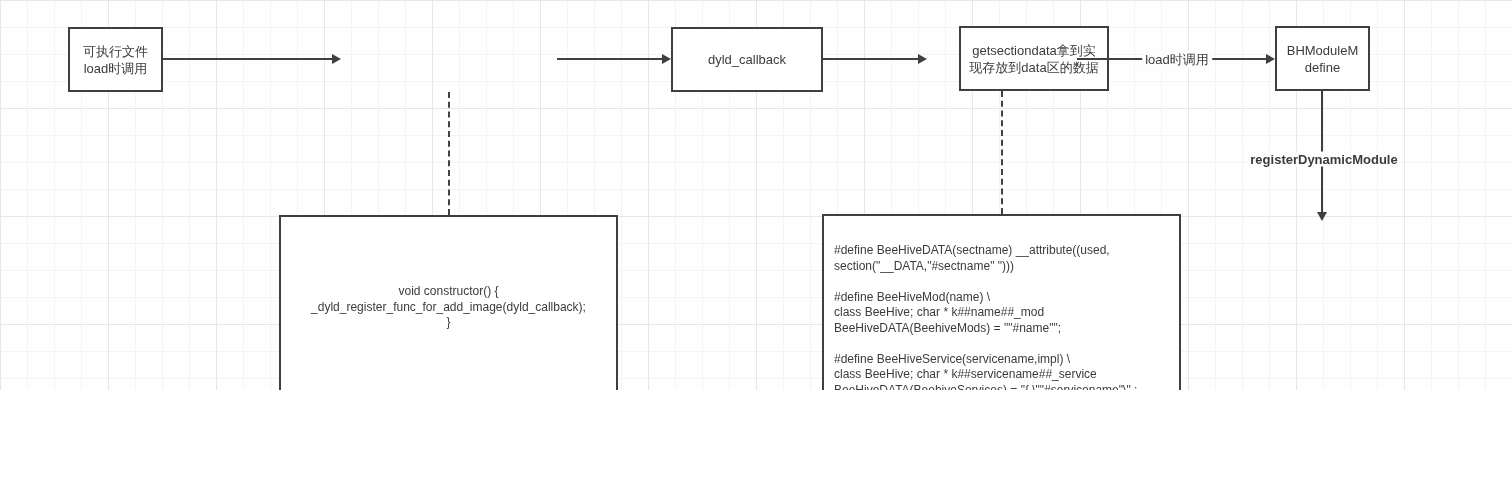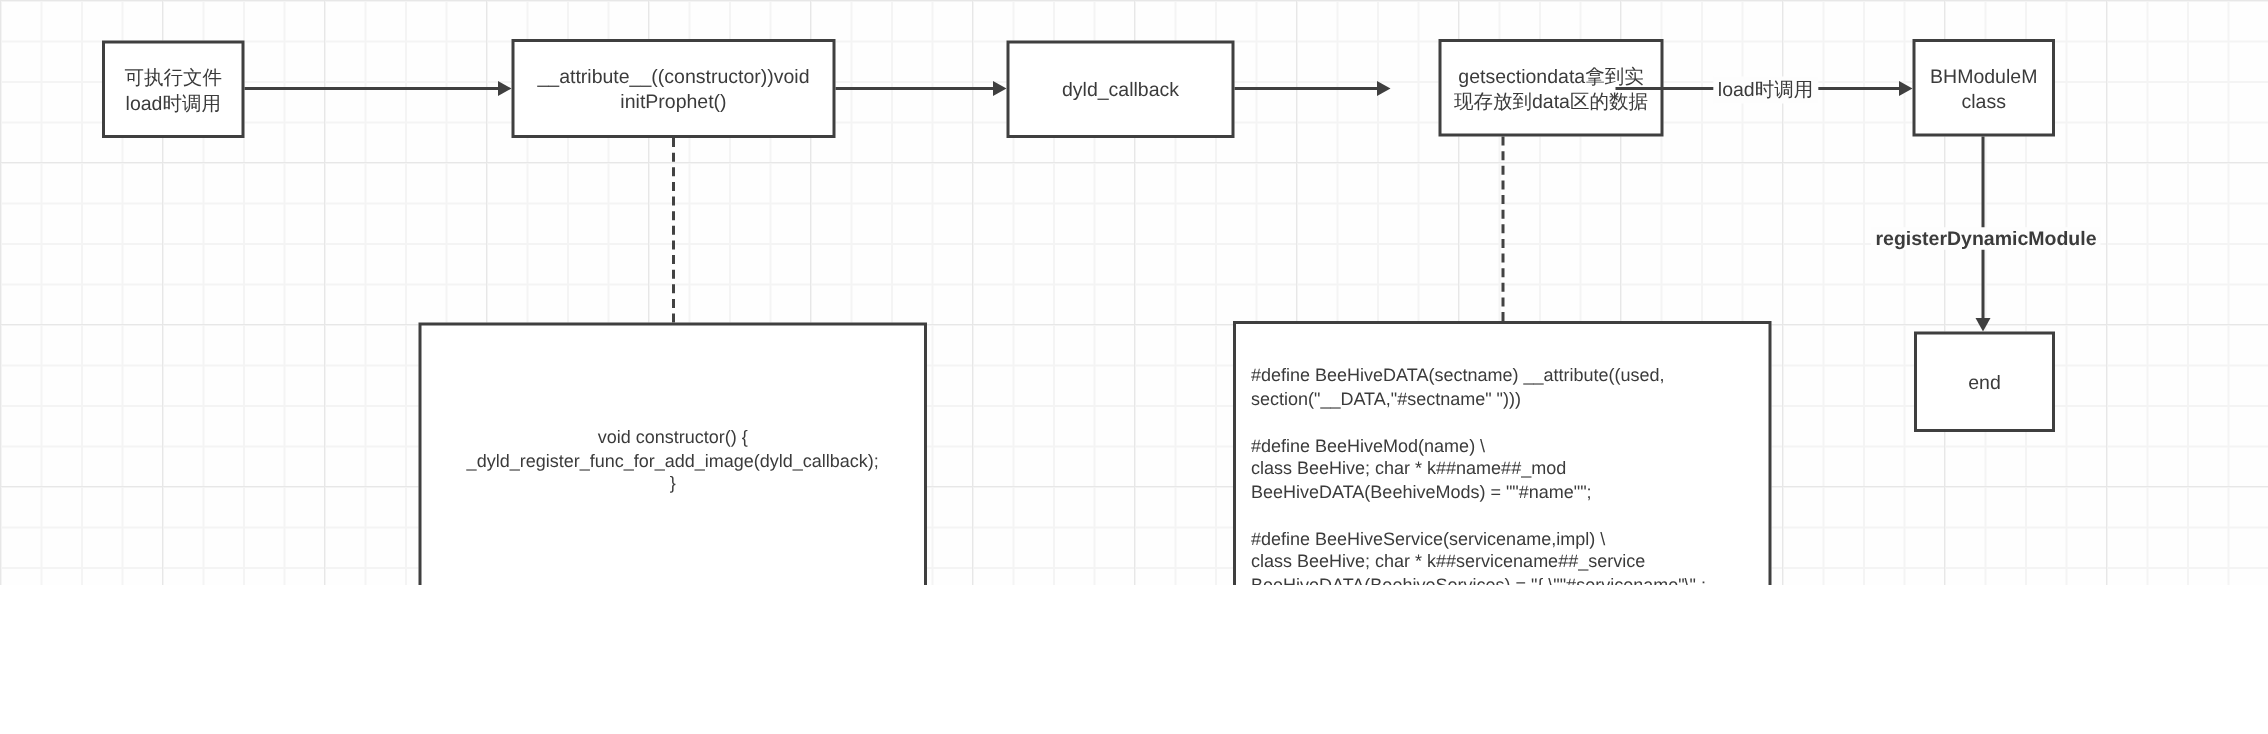--- a/index.html
+++ b/index.html
@@ -49,32 +49,29 @@
   }
 </style>
 </head>
 <body>
 
 <div class="canvas">
 
   <div class="node" style="left:68px; top:27px; width:95px; height:65px;">可执行文件
 load时调用</div>
 
-  <div class="node" style="left:341px; top:26px; width:216px; height:66px;">__attribute__((constructor))void
-initProphet()</div>
 
   <div class="node" style="left:671px; top:27px; width:152px; height:65px;">dyld_callback</div>
 
   <div class="node" style="left:927px; top:26px; width:150px; height:65px;margin-left:32px;">getsectiondata拿到实
 现存放到data区的数据</div>
 
   <div class="node" style="left:1275px; top:26px; width:95px; height:65px;">BHModuleM
-class</div>
+define</div>
 
-  <div class="node" style="left:1276px; top:221px; width:94px; height:67px;">end</div>
 
   <div class="node code-node" style="left:279px; top:215px; width:339px; height:185px;">void constructor() {
 _dyld_register_func_for_add_image(dyld_callback);
 }</div>
 
   <div class="node code-node code-left" style="left:822px; top:214px; width:359px; height:201px;">#define BeeHiveDATA(sectname) __attribute((used,
 section("__DATA,"#sectname" ")))
 
 #define BeeHiveMod(name) \
 class BeeHive; char * k##name##_mod

